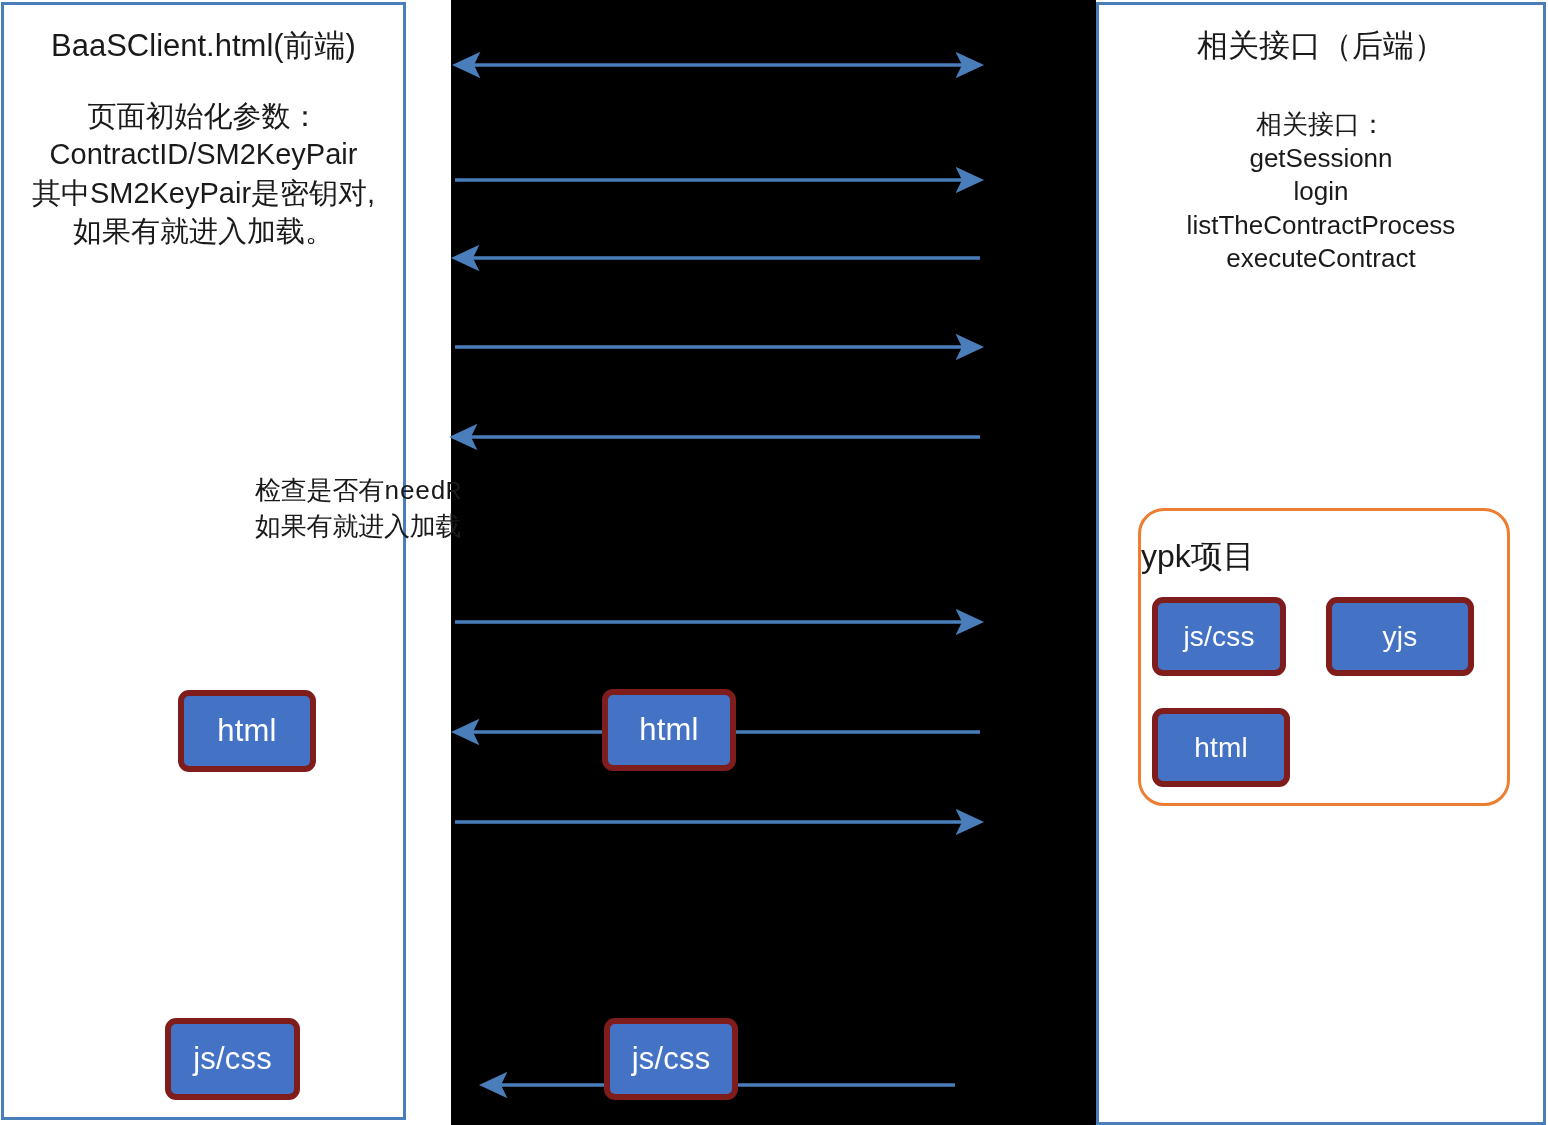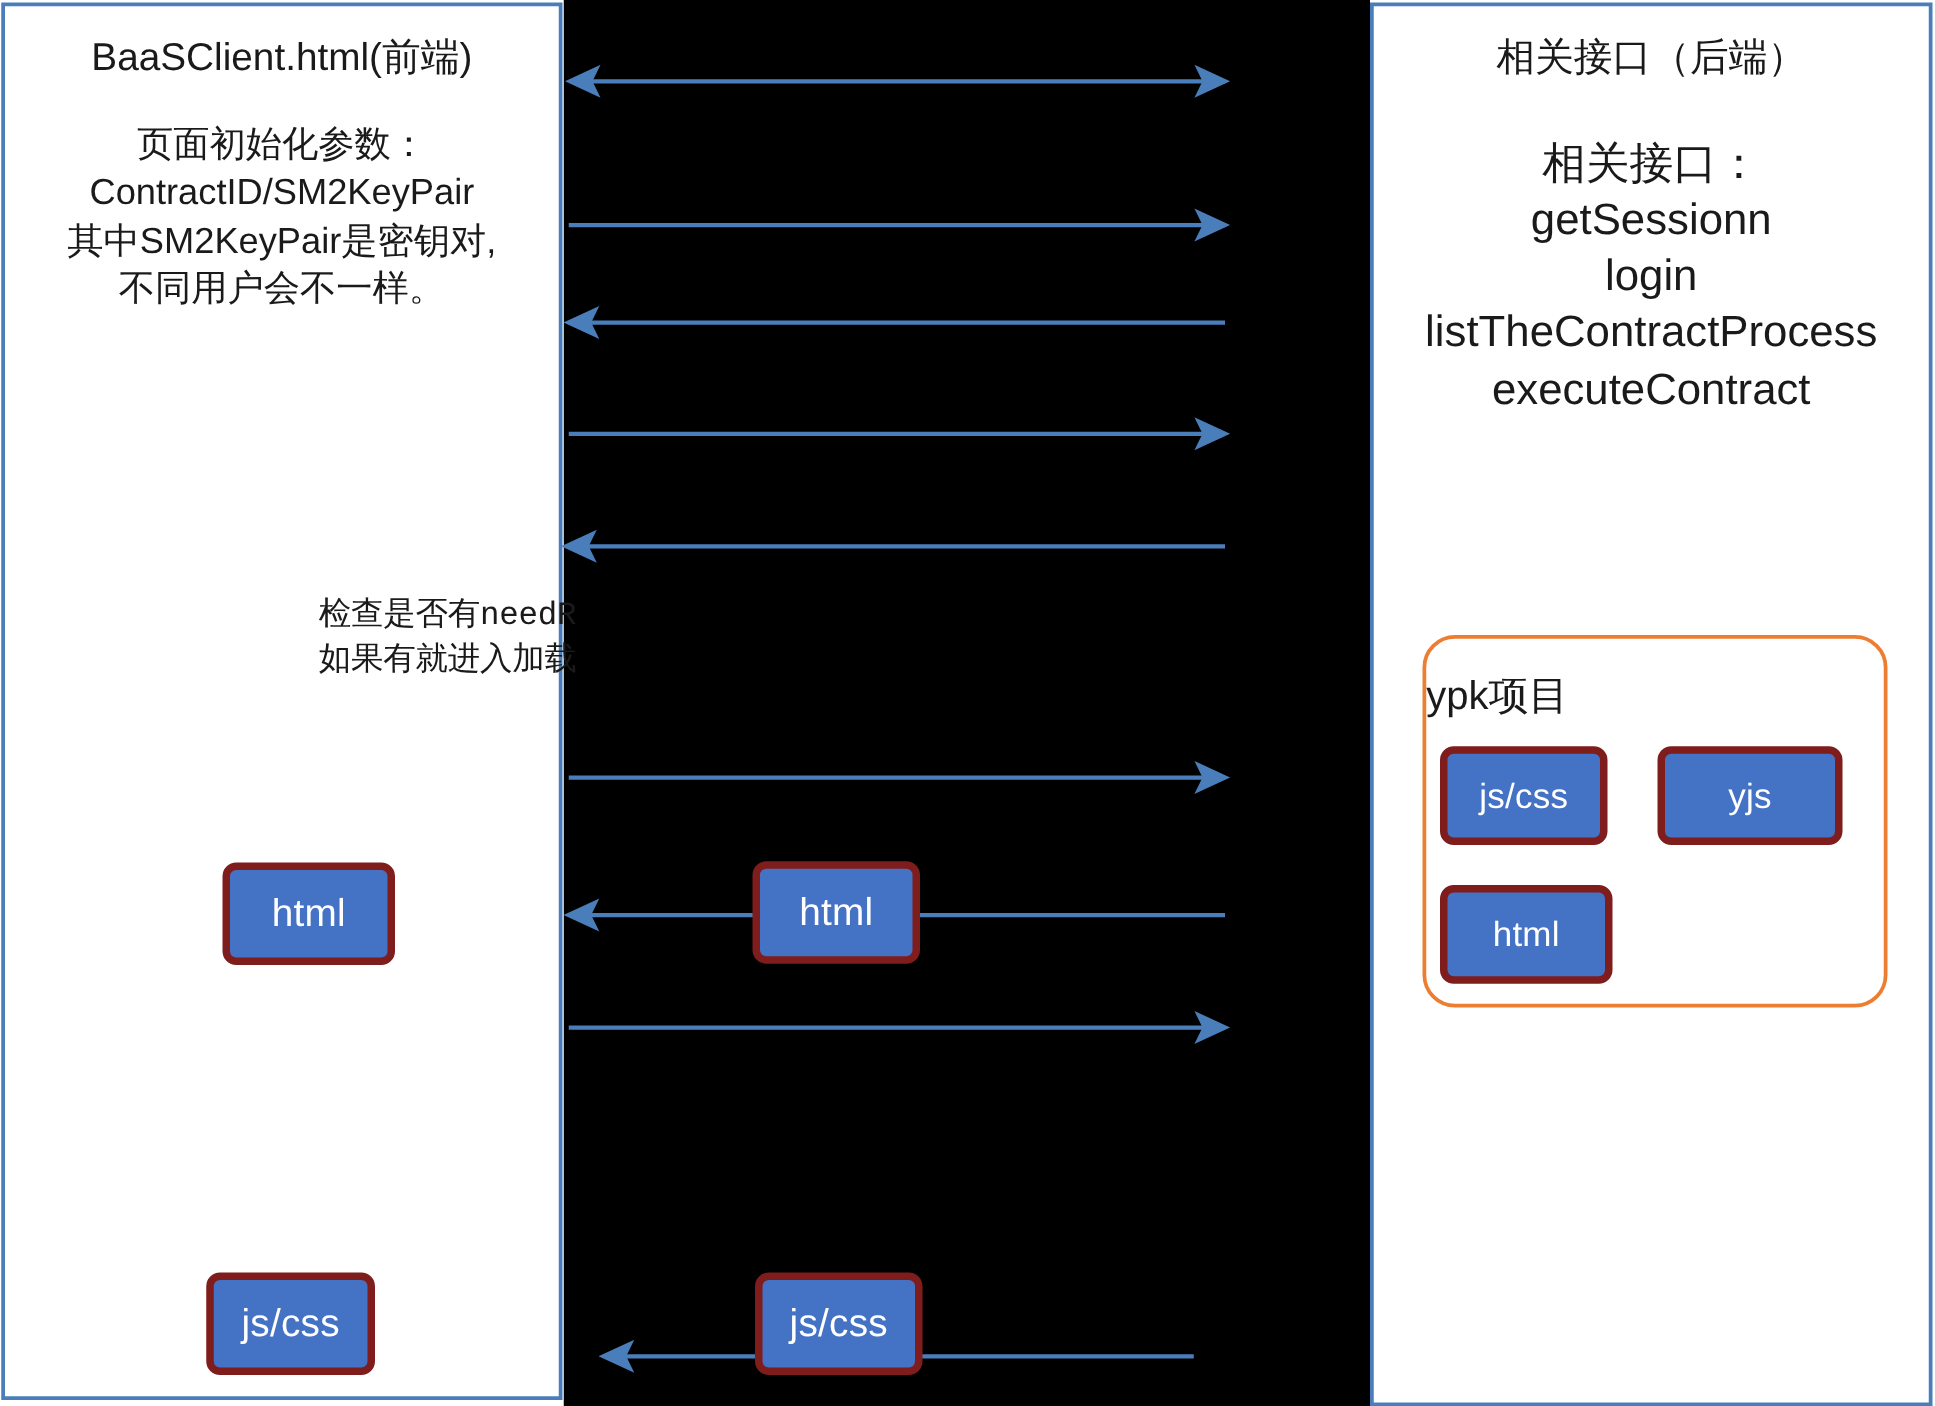--- a/index.html
+++ b/index.html
@@ -19,21 +19,21 @@
     background: #ffffff;
   }
 
   
   .panel {
     position: absolute;
     background: #ffffff;
     border: 3px solid #4a7ebb;
     box-sizing: border-box;
   }
-  #panel-left  { left: 1px;    top: 2px;  width: 449px; height: 1118px; }
+  #panel-left  { left: 1px;    top: 2px;  width: 405px; height: 1118px; }
   #panel-right { left: 1096px; top: 2px;  width: 450px; height: 1123px; }
 
   
   #stage-black {
     position: absolute;
     left: 451px;
     top: 0px;
     width: 645px;
     height: 1125px;
     background: #000000;
@@ -56,21 +56,21 @@
     width: 100%;
     text-align: center;
     font-size: 29px;
     color: #1a1a1a;
     line-height: 1.32;
     white-space: pre-line;
   }
   #left-title  { top: 22px; }
   #left-body   { top: 92px; }
   #right-title { top: 22px; }
-  #right-body  { top: 103px; font-size: 35px; line-height: 1.29; }
+  #right-body  { top: 103px; font-size: 26px; line-height: 1.29; }
 
   
   #note-clip {
     position: absolute;
     left: 255px;
     top: 475px;
     width: 300px;
     height: 72px;
     overflow: hidden;
   }
@@ -141,21 +141,21 @@
 
 <div id="canvas">
 
   <div id="stage-black"></div>
 
   <div class="panel" id="panel-left">
     <div class="panel-title" id="left-title">BaaSClient.html(前端)</div>
     <div class="panel-body" id="left-body">页面初始化参数：
 ContractID/SM2KeyPair
 其中SM2KeyPair是密钥对,
-不同用户会不一样。</div>
+如果有就进入加载。</div>
   </div>
 
   <div class="panel" id="panel-right">
     <div class="panel-title" id="right-title">相关接口（后端）</div>
     <div class="panel-body" id="right-body">相关接口：
 getSessionn
 login
 listTheContractProcess
 executeContract</div>
   </div>

